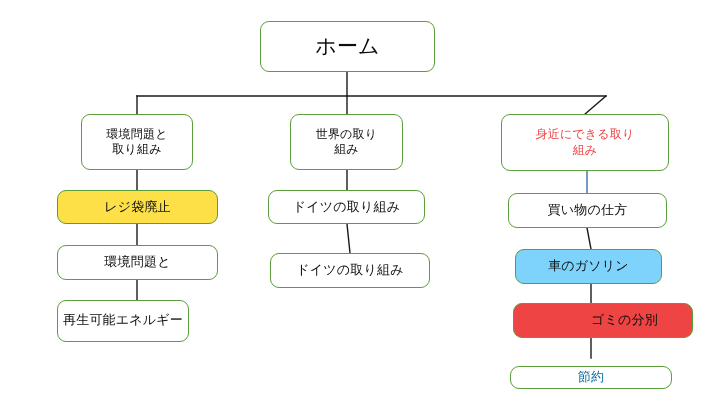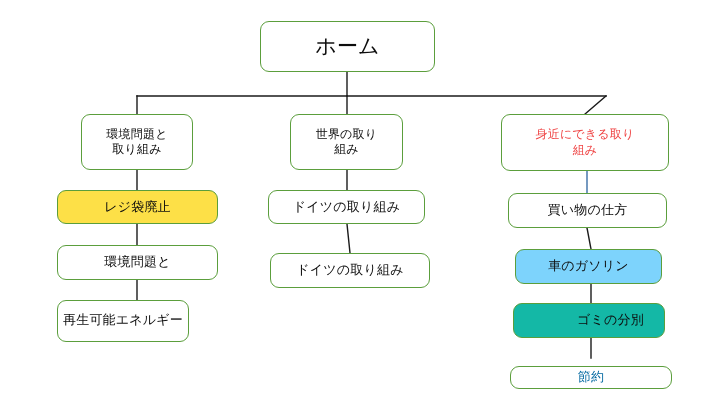--- a/index.html
+++ b/index.html
@@ -89,16 +89,16 @@
 
   <div class="node node-branch" style="left: 290px; top: 114px; width: 113px; height: 56px; border-color: rgb(91, 158, 60); background: rgb(255, 255, 255); color: rgb(13, 13, 13);">世界の取り
 組み</div>
   <div class="node node-leaf" style="left: 268px; top: 190px; width: 157px; height: 34px; border-color: rgb(91, 158, 60); background: rgb(255, 255, 255); color: rgb(13, 13, 13);">ドイツの取り組み</div>
   <div class="node node-leaf" style="left: 270px; top: 253px; width: 160px; height: 35px; border-color: rgb(91, 158, 60); background: rgb(255, 255, 255); color: rgb(13, 13, 13);">ドイツの取り組み</div>
 
   <div class="node node-branch" style="left: 501px; top: 114px; width: 168px; height: 57px; border-color: rgb(91, 158, 60); background: rgb(255, 255, 255); color: #ef4444;">身近にできる取り
 組み</div>
   <div class="node node-leaf" style="left: 508px; top: 193px; width: 159px; height: 35px; border-color: rgb(91, 158, 60); background: rgb(255, 255, 255); color: rgb(13, 13, 13);">買い物の仕方</div>
   <div class="node node-leaf" style="left: 515px; top: 249px; width: 147px; height: 35px; border-color: rgb(91, 158, 60); background: #7dd3fc; color: rgb(13, 13, 13);">車のガソリン</div>
-  <div class="node node-leaf" style="left: 513px; top: 303px; width: 152px; height: 35px; border-color: rgb(91, 158, 60); background: #14b8a6; color: rgb(13, 13, 13); padding-left: 43px;">ゴミの分別</div>
+  <div class="node node-leaf" style="left: 513px; top: 303px; width: 180px; height: 35px; border-color: rgb(91, 158, 60); background: #ef4444; color: rgb(13, 13, 13); padding-left: 43px;">ゴミの分別</div>
   <div class="node node-leaf" style="left: 510px; top: 358px; width: 162px; height: 23px; border-color: rgb(91, 158, 60); background: rgb(255, 255, 255); color: #0369a1; margin-top: 8px;">節約</div>
 
 </div>
 
 </body></html>

